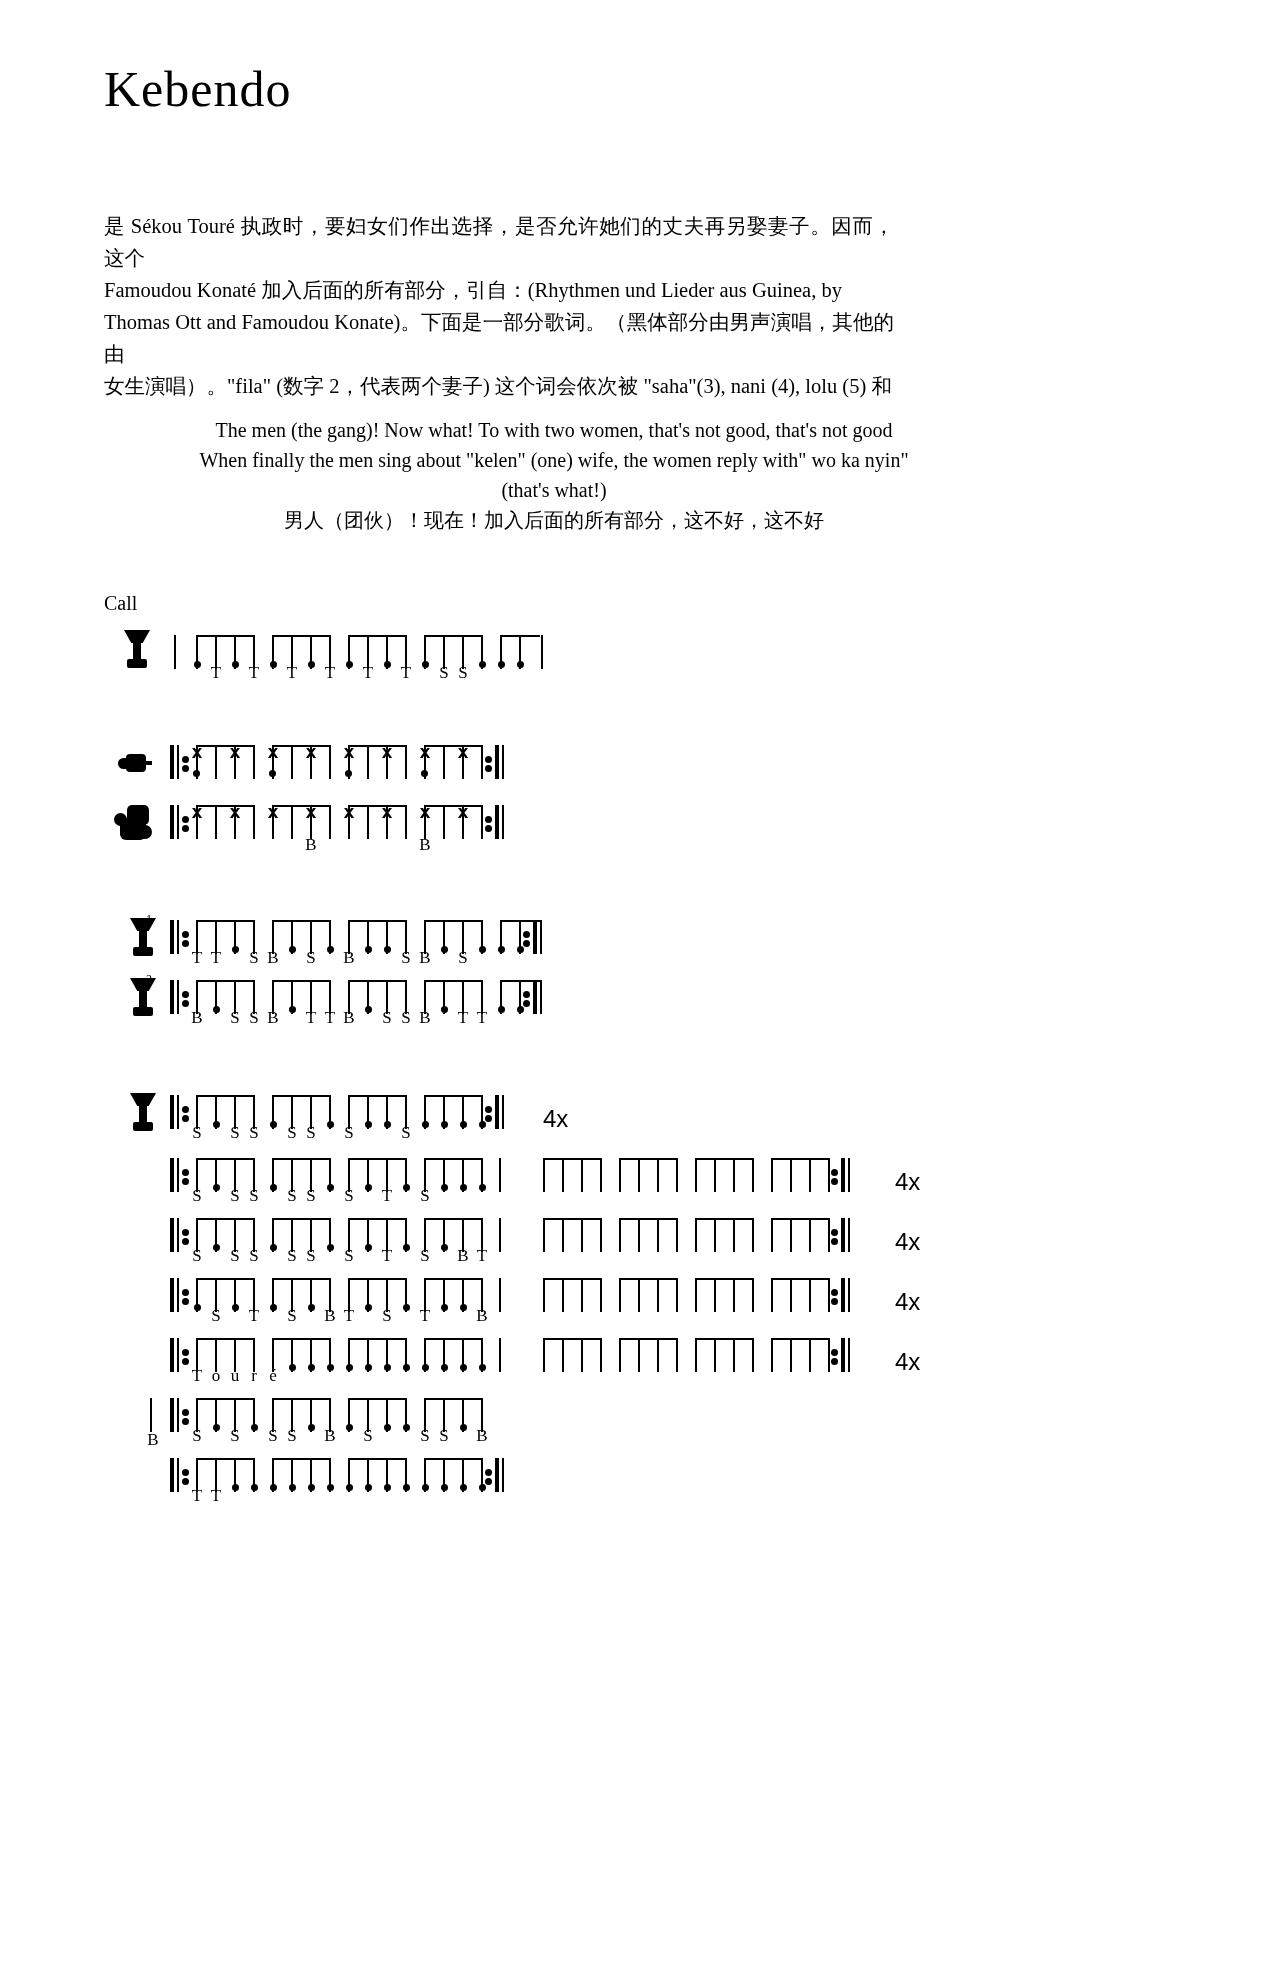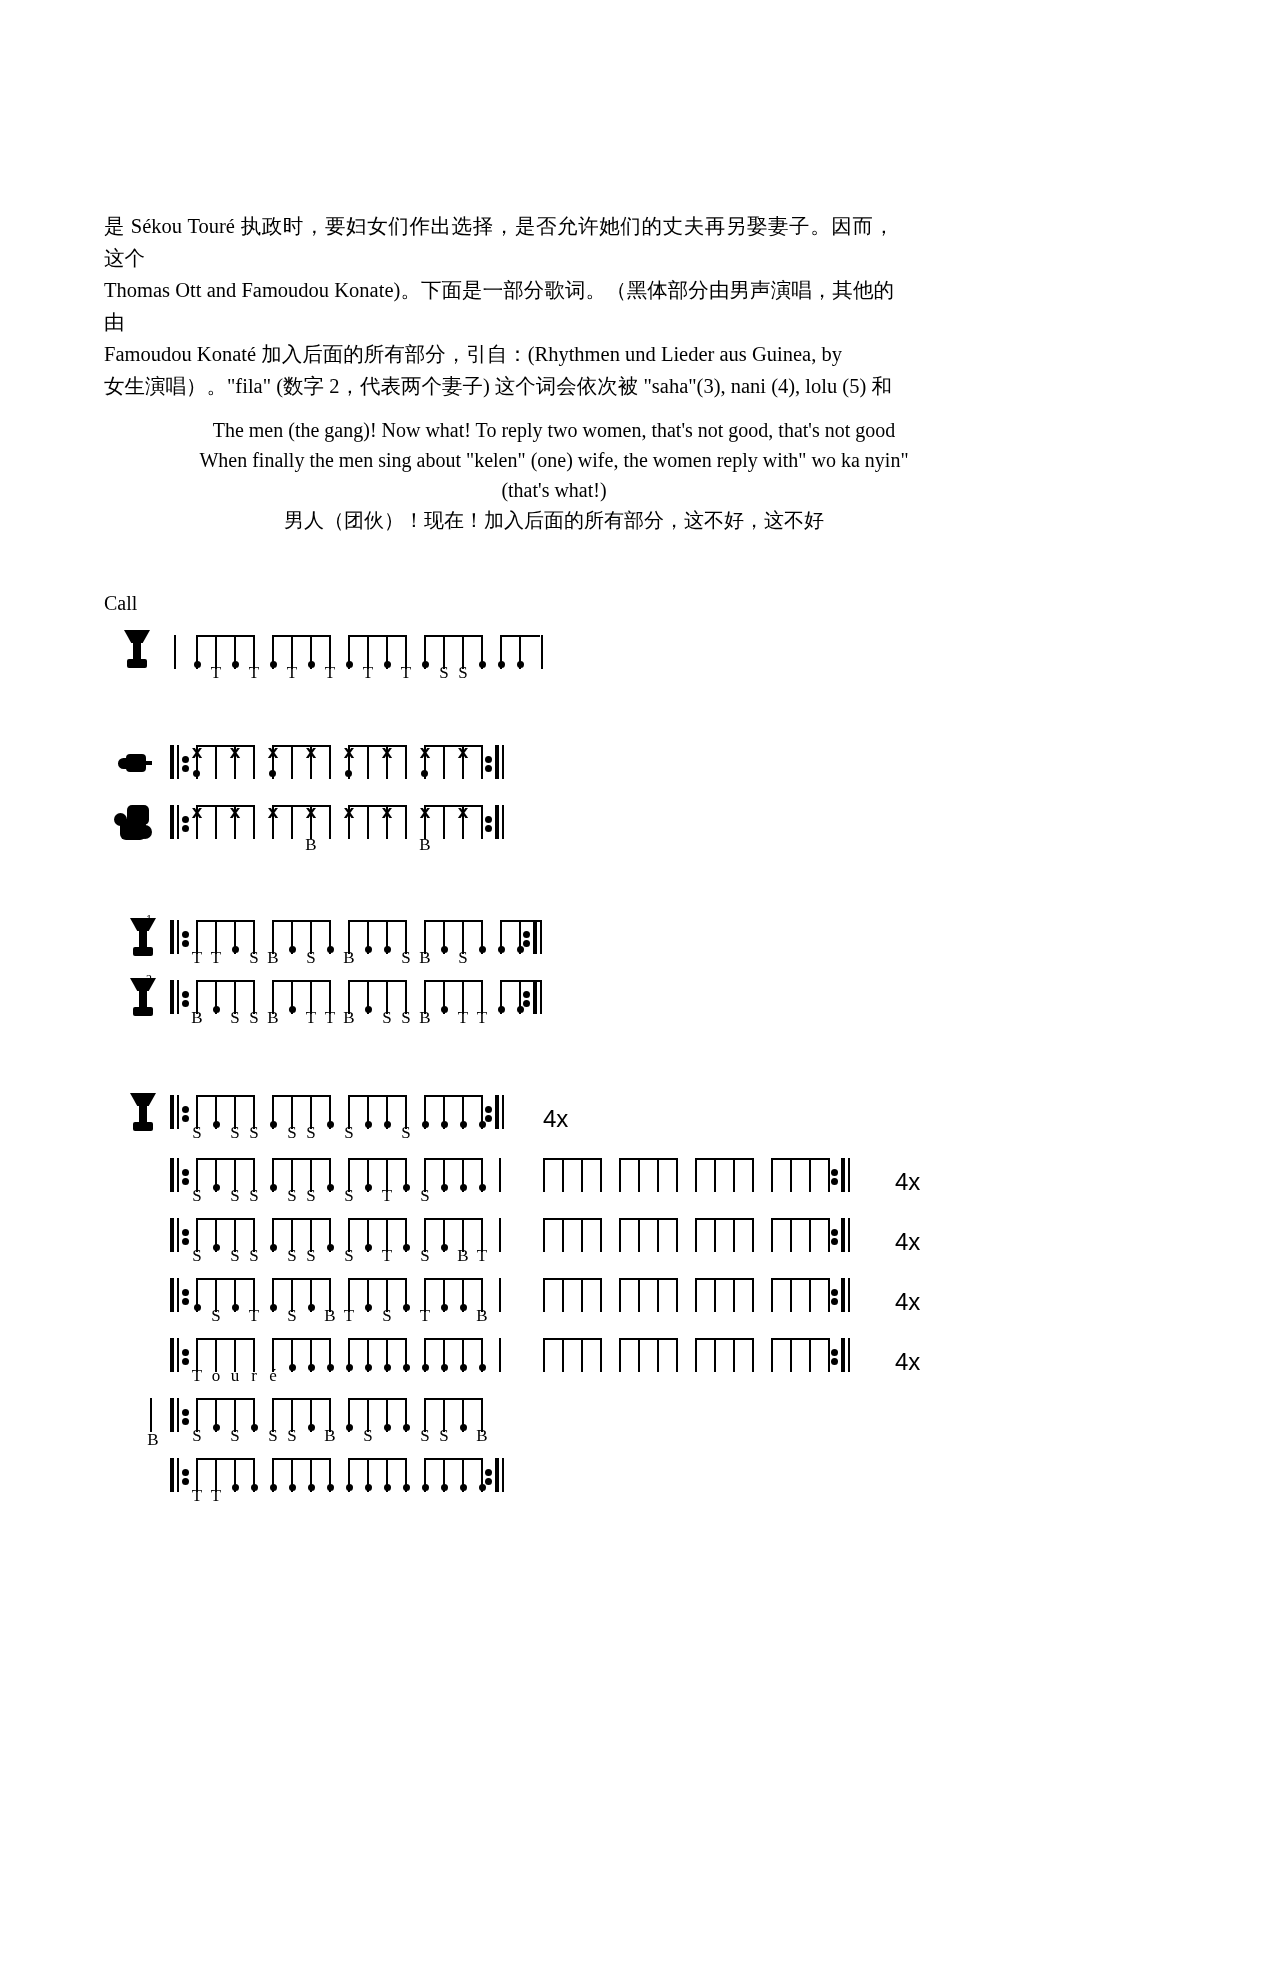--- a/index.html
+++ b/index.html
@@ -43,30 +43,31 @@
   .xmark{position:absolute;font-size:19px;font-weight:bold;font-family:"Liberation Sans",sans-serif;text-align:center;width:16px;}
   .dotmark{position:absolute;width:7px;height:7px;border-radius:50%;background:#000;}
   .repeat-x{position:absolute;font-size:24px;font-family:"Liberation Sans",sans-serif;}
   .small-num{position:absolute;font-size:12px;}
 </style>
 </head>
 <body>
 
 <div class="page">
 
+  <div class="title">Kebendo</div>
 
   <div class="body-text">
     <p>是 Sékou Touré 执政时，要妇女们作出选择，是否允许她们的丈夫再另娶妻子。因而，这个</p>
+    <p>Famoudou Konaté 加入后面的所有部分，引自：(Rhythmen und Lieder aus Guinea, by</p>
     <p>Thomas Ott and Famoudou Konate)。下面是一部分歌词。（黑体部分由男声演唱，其他的由</p>
-    <p>Famoudou Konaté 加入后面的所有部分，引自：(Rhythmen und Lieder aus Guinea, by</p>
     <p>女生演唱）。"fila" (数字 2，代表两个妻子) 这个词会依次被 "saha"(3), nani (4), lolu (5) 和</p>
   </div>
 
   <div class="lyrics">
-    <div>The men (the gang)! Now what! To reply two women, that's not good, that's not good</div>
+    <div>The men (the gang)! Now what! To with two women, that's not good, that's not good</div>
     <div>When finally the men sing about "kelen" (one) wife, the women reply with" wo ka nyin"</div>
     <div>(that's what!)</div>
     <div class="cn">男人（团伙）！现在！加入后面的所有部分，这不好，这不好</div>
   </div>
 
   <div class="call-label">Call</div>
 
   <div id="notation-root">
       <div class="icon-cell" style="left: 124px; top: 630px;">
         <div class="djembe">

